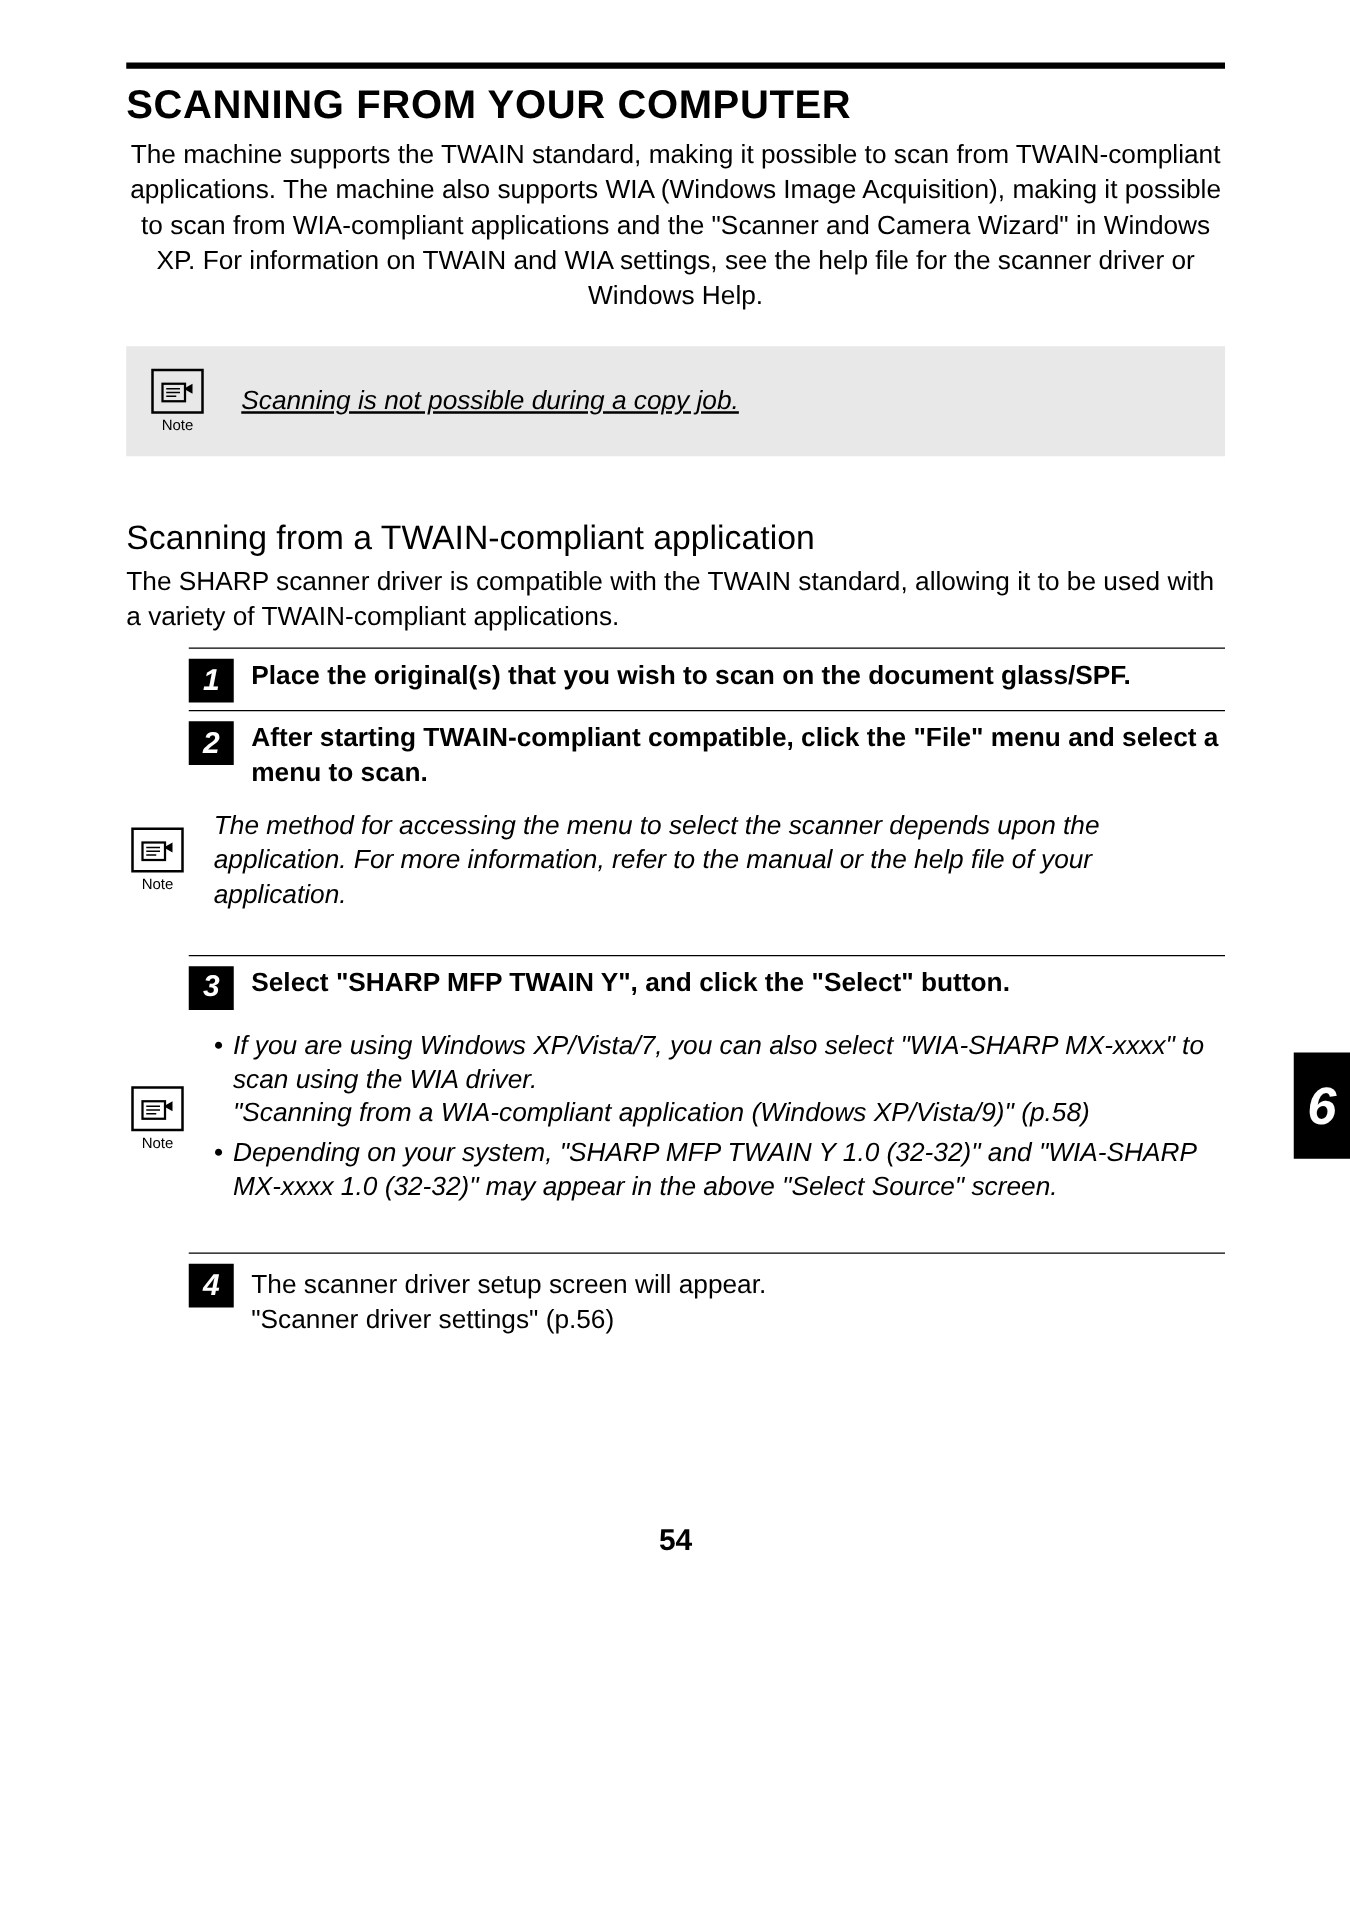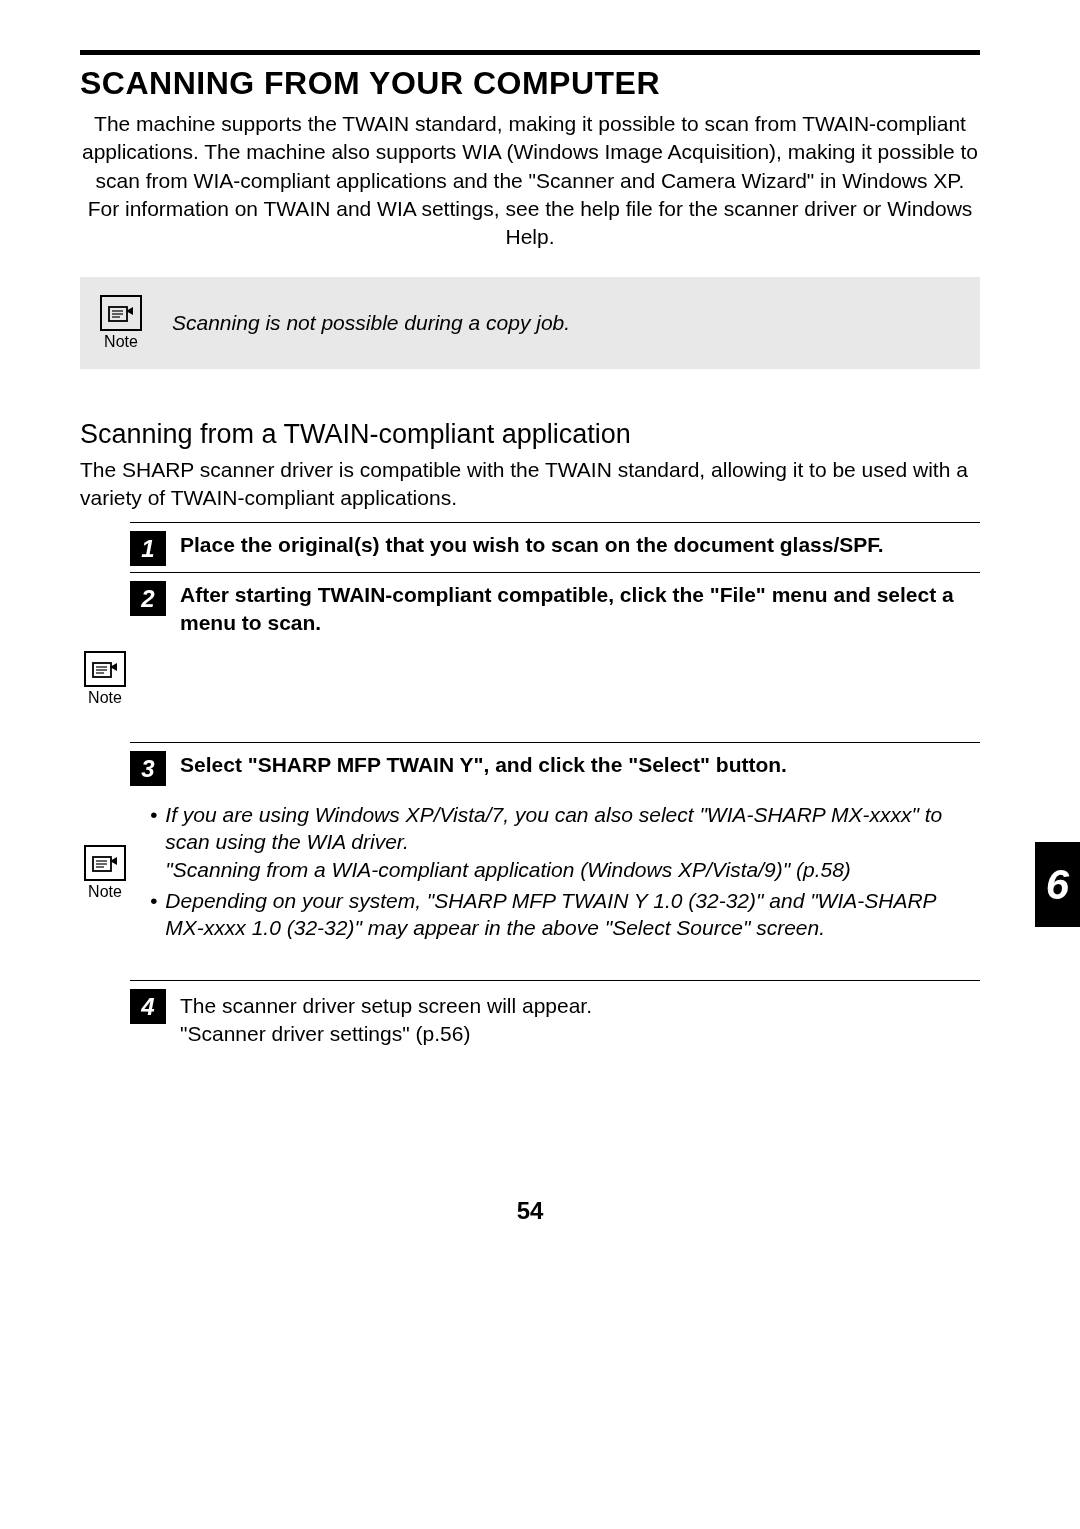--- a/index.html
+++ b/index.html
@@ -7,21 +7,21 @@
       padding: 0;
       box-sizing: border-box;
     }
     body {
       font-family: Arial, Helvetica, sans-serif;
       background: white;
       width: 1080px;
       margin: 0 auto;
     }
     .page {
-      padding: 50px 100px 30px 80px;
+      padding: 50px 100px 30px 101px;
       position: relative;
     }
     .top-rule {
       border-top: 5px solid #000;
       margin-bottom: 10px;
     }
     .main-heading {
       font-size: 32px;
       font-weight: bold;
       margin-bottom: 8px;
@@ -50,25 +50,26 @@
       width: 42px;
       height: 36px;
       border: 2px solid #000;
       display: flex;
       align-items: center;
       justify-content: center;
       font-size: 20px;
       margin-bottom: 2px;
     }
     .note-label {
-      font-size: 16px;
+      font-size: 12px;
     }
     .note-text {
       font-style: italic;
       font-size: 21px;
+      text-decoration: underline;
     }
     .sub-heading {
       font-size: 27px;
       font-weight: normal;
       margin-bottom: 6px;
     }
     .sub-intro {
       font-size: 21px;
       line-height: 1.35;
       margin-bottom: 10px;
@@ -224,20 +225,21 @@
         <svg width="28" height="20" viewBox="0 0 28 20">
           <rect x="2" y="4" width="18" height="14" fill="none" stroke="#000" stroke-width="1.8"></rect>
           <line x1="5" y1="8" x2="16" y2="8" stroke="#000" stroke-width="1.2"></line>
           <line x1="5" y1="11" x2="16" y2="11" stroke="#000" stroke-width="1.2"></line>
           <line x1="5" y1="14" x2="13" y2="14" stroke="#000" stroke-width="1.2"></line>
           <path d="M19 8 L26 4 L26 12 Z" fill="#000"></path>
         </svg>
       </div>
       <span class="note-label">Note</span>
     </div>
+    <div class="note-inline-text">The method for accessing the menu to select the scanner depends upon the application. For more information, refer to the manual or the help file of your application.</div>
   </div>
 
   <div class="bottom-rule-wrap">
     <div class="step-block">
       <div class="step-row">
         <div class="step-num">3</div>
         <div class="step-content">
           <div class="step-title">Select "SHARP MFP TWAIN Y", and click the "Select" button.</div>
         </div>
       </div>

